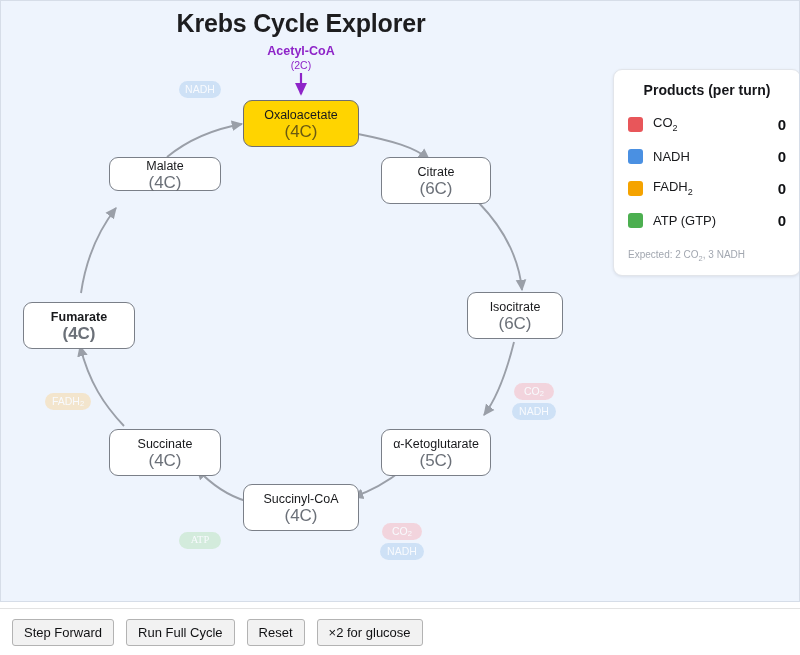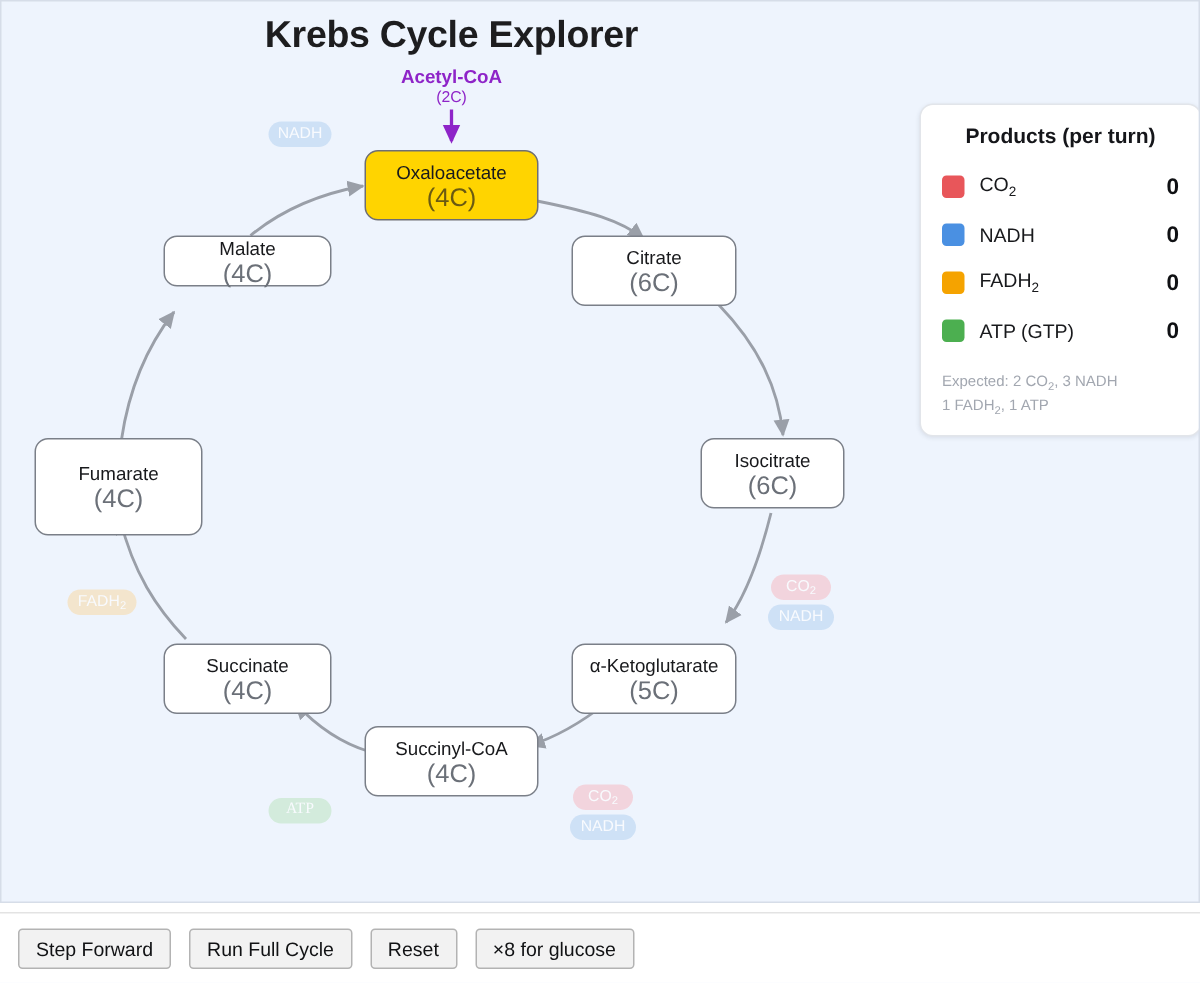--- a/index.html
+++ b/index.html
@@ -278,21 +278,21 @@
     <div class="node" style="left:242px; top:483px; width:116px; height:47px;">
       <span class="n-name">Succinyl-CoA</span>
       <span class="n-carbon">(4C)</span>
     </div>
 
     <div class="node" style="left:108px; top:428px; width:112px; height:47px;">
       <span class="n-name">Succinate</span>
       <span class="n-carbon">(4C)</span>
     </div>
 
-    <div class="node" style="left:22px; top:291px; width:112px; height:65px;">
+    <div class="node" style="left:22px; top:301px; width:112px; height:47px;font-weight:bold;">
       <span class="n-name">Fumarate</span>
       <span class="n-carbon">(4C)</span>
     </div>
 
     <div class="node" style="left:108px; top:156px; width:112px; height:34px;">
       <span class="n-name">Malate</span>
       <span class="n-carbon">(4C)</span>
     </div>
 
     <div class="badge nadh" style="left:178px; top:80px; width:42px; height:17px;">NADH</div>
@@ -329,26 +329,25 @@
       </div>
 
       <div class="prod-row">
         <span class="swatch" style="background:#4caf50;"></span>
         <span class="prod-name">ATP (GTP)</span>
         <span class="prod-count">0</span>
       </div>
 
       <div id="expected">
         <div>Expected: 2 CO<sub>2</sub>, 3 NADH</div>
-        <div>1 FADH<sub>2</sub>, 1 ATP</div>
       </div>
     </div>
 
   </div>
 
   <div id="toolbar">
     <button class="tbtn">Step Forward</button>
     <button class="tbtn">Run Full Cycle</button>
     <button class="tbtn">Reset</button>
-    <button class="tbtn">×8 for glucose</button>
+    <button class="tbtn">×2 for glucose</button>
   </div>
 
 </div>
 
 </body></html>

